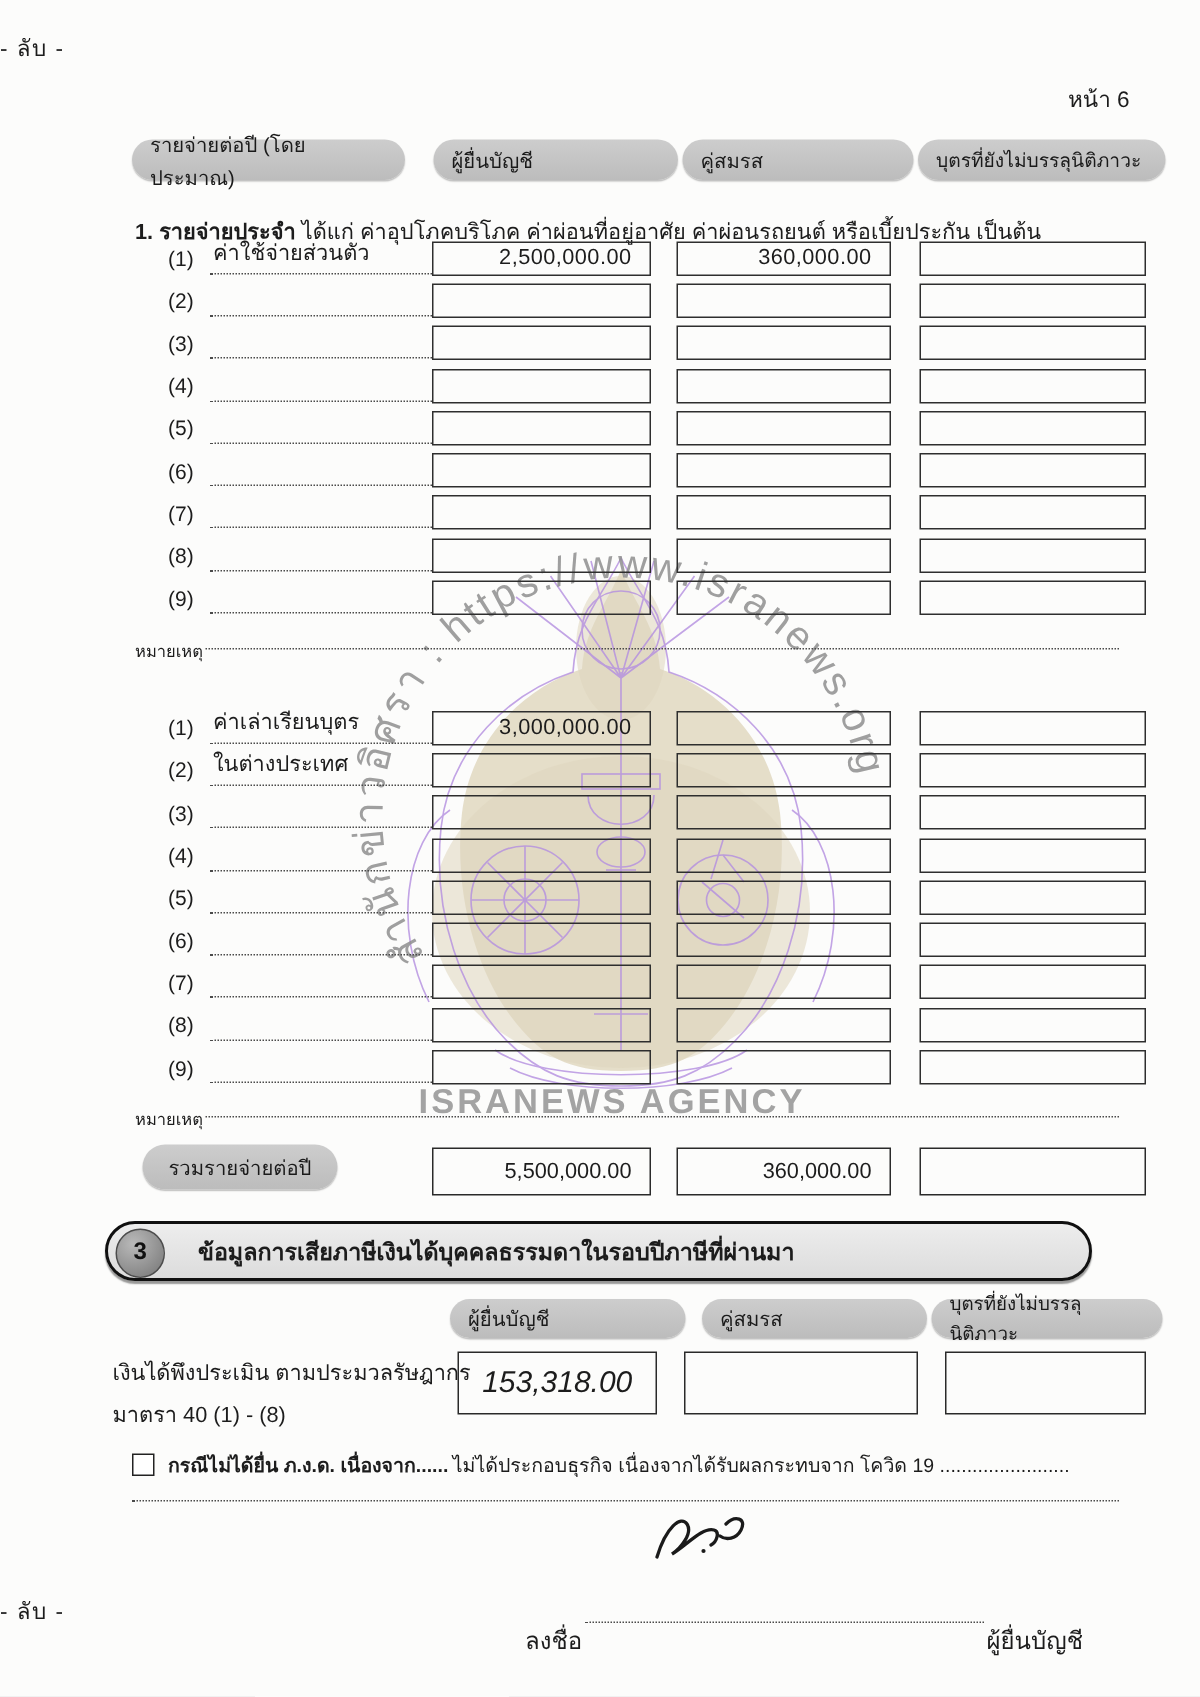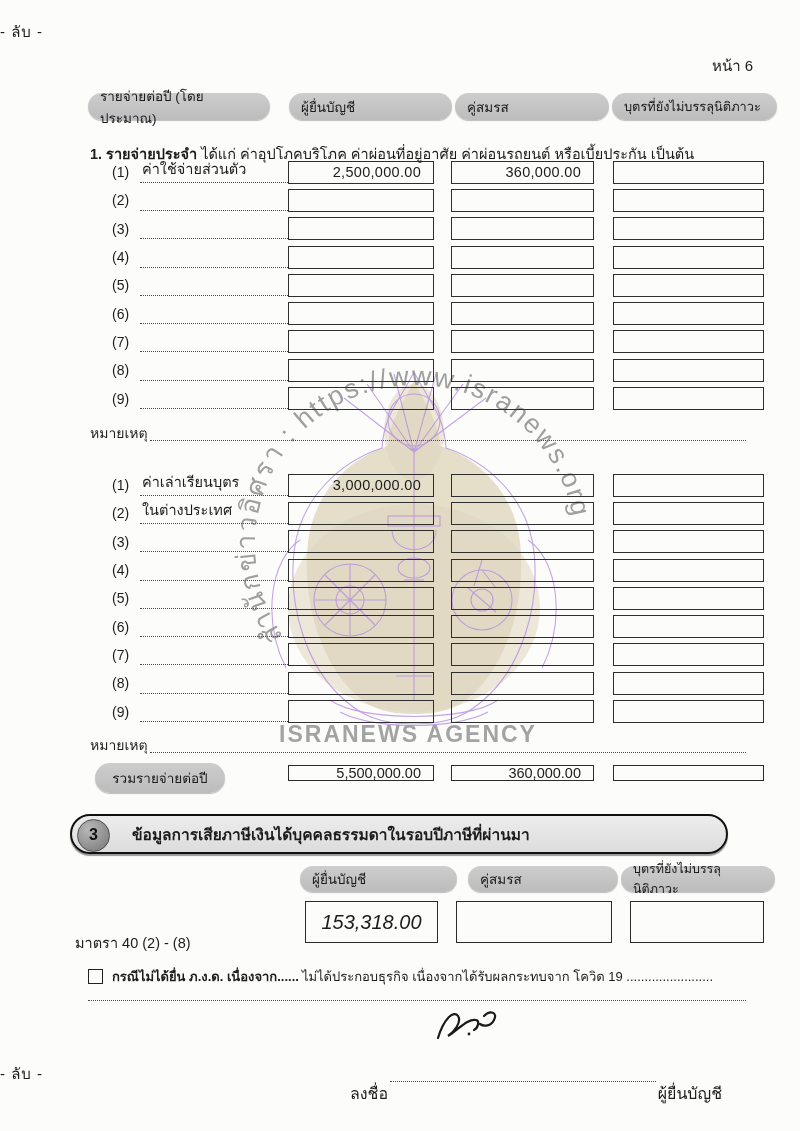--- a/index.html
+++ b/index.html
@@ -31,24 +31,24 @@
   .row-label{font-size:14.5px;line-height:15px;padding-left:2px;white-space:nowrap;}
   .box{
     height:23px;border:1.6px solid #2e2e2e;box-sizing:border-box;background:transparent;
     display:flex;align-items:center;justify-content:flex-end;padding-right:12px;
     font-size:14.5px;letter-spacing:.3px;
   }
   .box.c1{width:146px;}
   .box.c2{width:143px;margin-left:17px;}
   .box.c3{width:151px;margin-left:19px;}
 
-  .note{position:absolute;left:90px;width:656px;height:20px;display:flex;align-items:flex-end;font-size:14px;}
+  .note{position:absolute;left:90px;width:656px;height:20px;display:flex;align-items:center;font-size:11px;}
   .note .dots{flex:1;border-bottom:1.8px dotted #4a4a4a;margin-left:2px;margin-bottom:3px;}
 
-  .tbox{position:absolute;height:16px;border:1.7px solid #2a2a2a;box-sizing:border-box;display:flex;align-items:center;justify-content:flex-end;padding-right:12px;font-size:14.5px;background:transparent;}
+  .tbox{position:absolute;height:32px;border:1.7px solid #2a2a2a;box-sizing:border-box;display:flex;align-items:center;justify-content:flex-end;padding-right:12px;font-size:14.5px;background:transparent;}
 
   #banner{
     position:absolute;left:70px;top:814px;width:658px;height:40px;box-sizing:border-box;
     border:2.5px solid #101010;border-radius:21px;
     background:linear-gradient(180deg,#ededed,#dcdcdc);
     box-shadow:0 2px 1px rgba(0,0,0,.4);
   }
   #banner .num{
     position:absolute;left:5px;top:2.5px;width:31px;height:31px;border-radius:50%;
     background:radial-gradient(circle at 35% 30%,#b9b9b9,#757575);
@@ -318,21 +318,22 @@
 
     <div id="banner">
       <div class="num">3</div>
       <div class="ttl">ข้อมูลการเสียภาษีเงินได้บุคคลธรรมดาในรอบปีภาษีที่ผ่านมา</div>
     </div>
 
     <div class="pill" style="left:300px;top:866px;width:157px;height:26px">ผู้ยื่นบัญชี</div>
     <div class="pill" style="left:468px;top:866px;width:150px;height:26px">คู่สมรส</div>
     <div class="pill" style="left:621px;top:866px;width:154px;height:26px;font-size:12.5px">บุตรที่ยังไม่บรรลุนิติภาวะ</div>
 
-    <div class="abs" style="left:75px;top:931px;font-size:14.5px">มาตรา 40 (2) - (8)</div>
+    <div class="abs" style="left:75px;top:903px;font-size:14.5px">เงินได้พึงประเมิน ตามประมวลรัษฎากร</div>
+    <div class="abs" style="left:75px;top:931px;font-size:14.5px">มาตรา 40 (1) - (8)</div>
     <div class="ibox" style="left:305px;top:901px;width:133px">153,318.00</div>
     <div class="ibox" style="left:456px;top:901px;width:156px"></div>
     <div class="ibox" style="left:630px;top:901px;width:134px"></div>
 
     <div id="chkrow">
       <span id="chk"></span>
       <span class="lead">กรณีไม่ได้ยื่น ภ.ง.ด. เนื่องจาก......</span>
       <span>ไม่ได้ประกอบธุรกิจ เนื่องจากได้รับผลกระทบจาก โควิด 19 ........................</span>
     </div>
     <div id="fulldots"></div>

